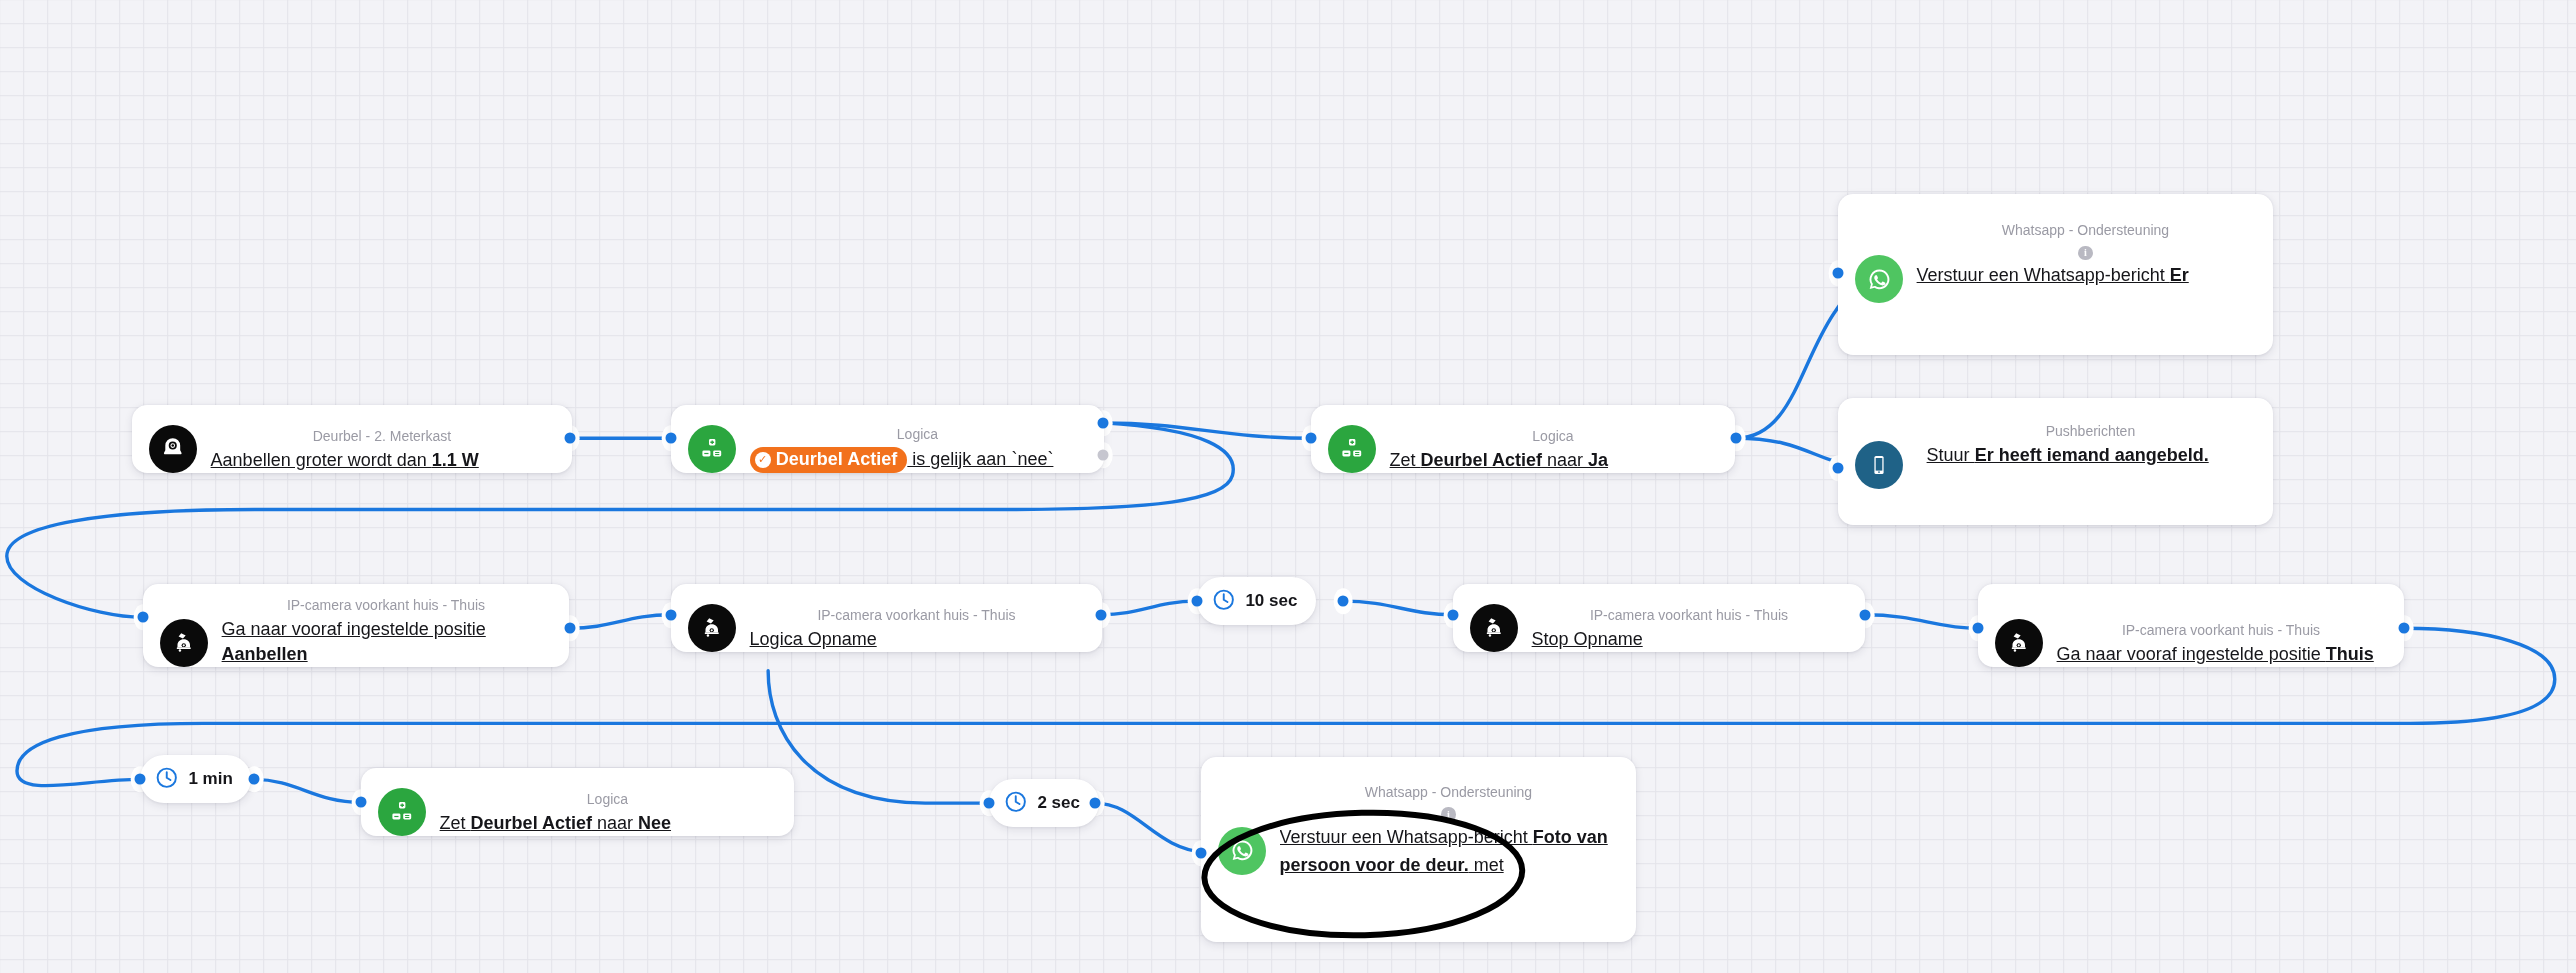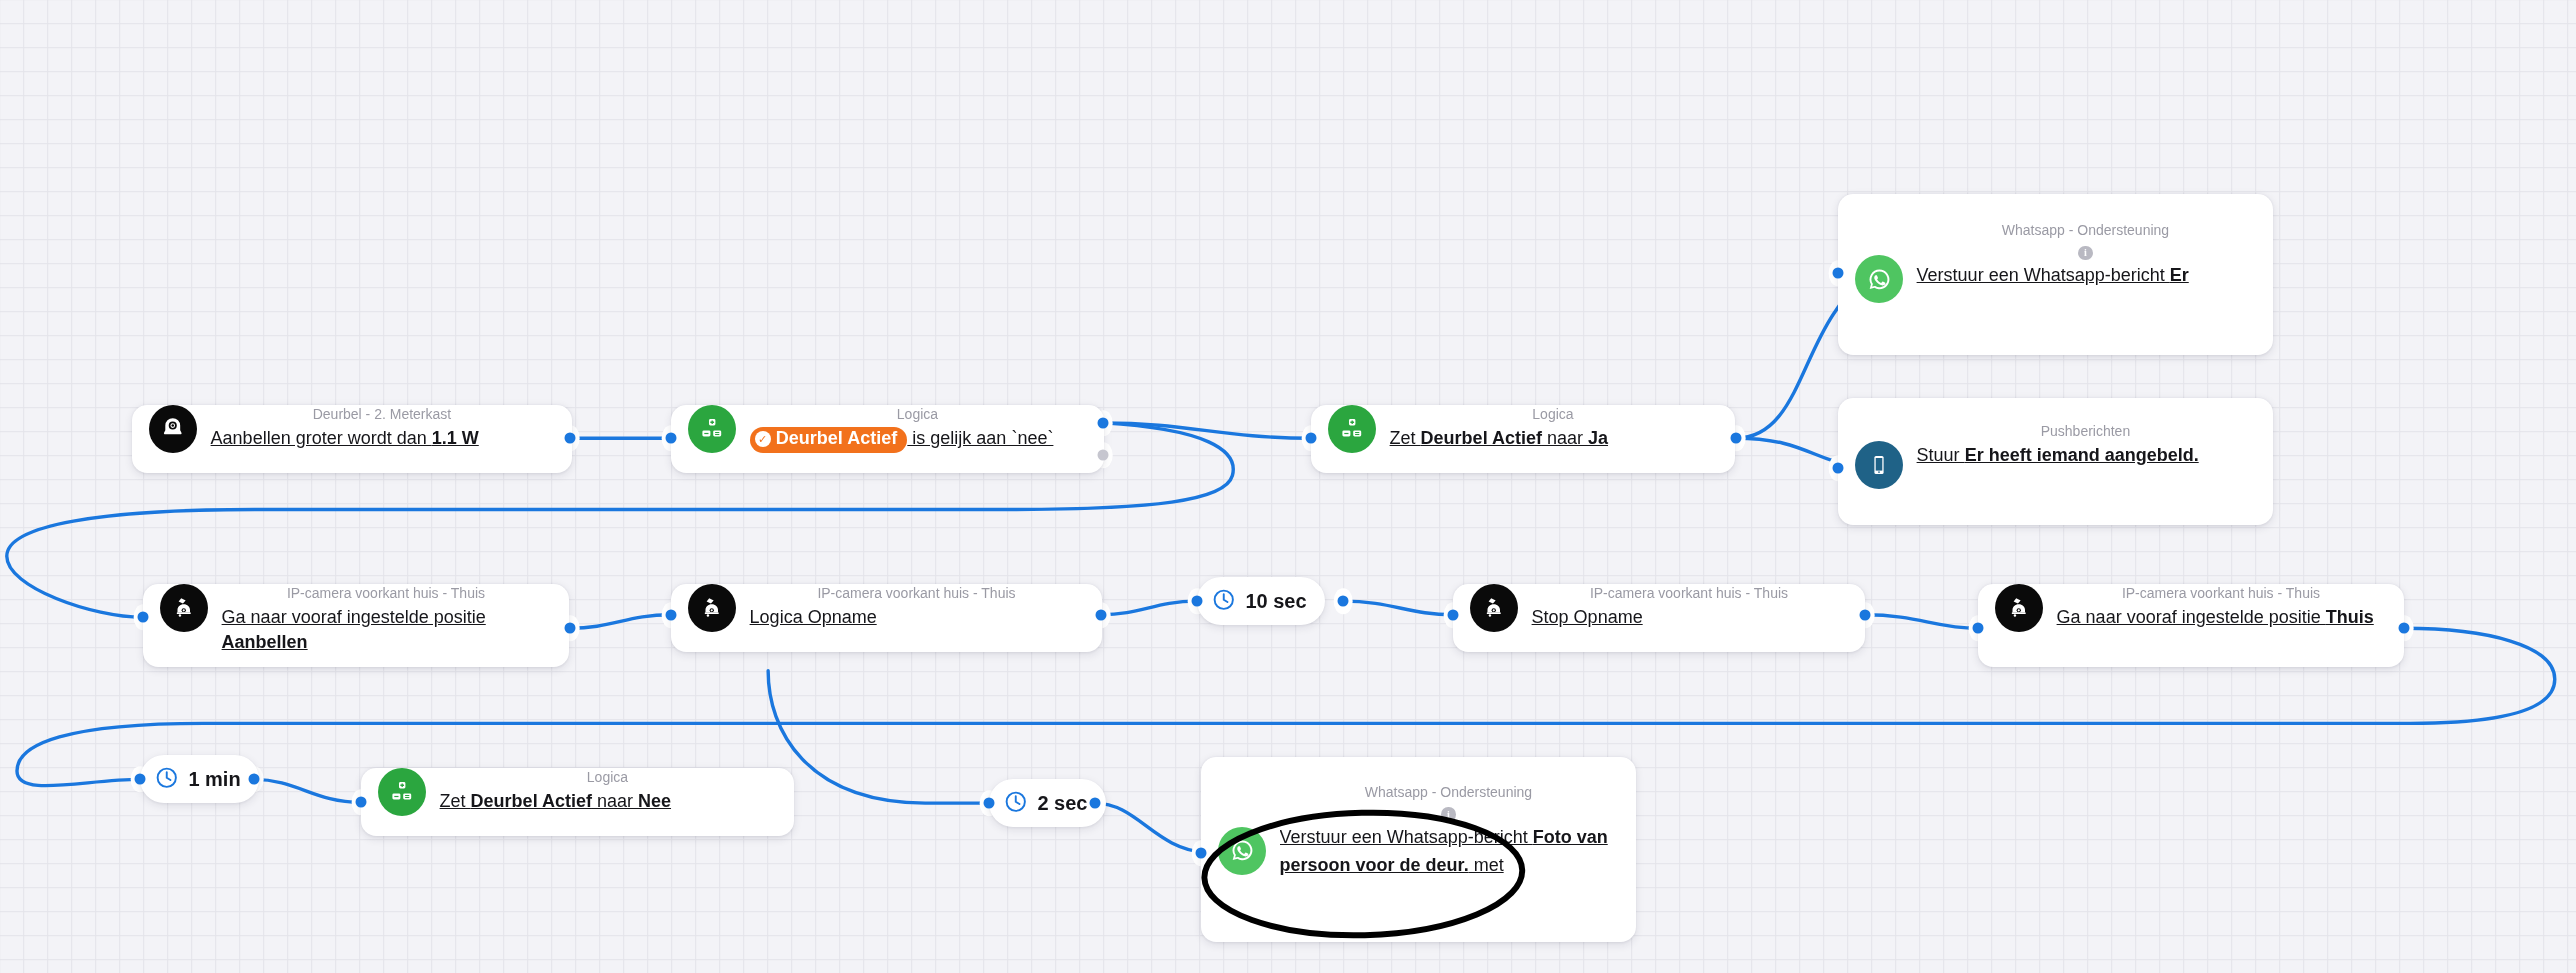--- a/index.html
+++ b/index.html
@@ -33,21 +33,21 @@
     stroke-linecap: round;
   }
   
   .node {
     position: absolute;
     z-index: 3;
     background: #ffffff;
     border-radius: 15.3px;
     box-shadow: 0 2.5px 8.5px rgba(30,30,60,0.10), 0 0.8px 2.5px rgba(30,30,60,0.07);
     display: flex;
-    align-items: flex-start;
+    align-items: flex-end;
     padding: 0 18.7px 0 17px;
     overflow: hidden;
   }
   .node-icon {
     flex: 0 0 auto;
     width: 48px; height: 48px;
     border-radius: 50%;
     display: flex; align-items: center; justify-content: center;
     margin-right: 13.6px;
   }
@@ -114,21 +114,21 @@
     z-index: 3;
     height: 48px;
     background: #ffffff;
     border-radius: 848px;
     box-shadow: 0 2.5px 8.5px rgba(30,30,60,0.10), 0 0.8px 2.5px rgba(30,30,60,0.07);
     display: flex; align-items: center;
     padding: 0 18.7px 0 13.6px;
     gap: 9.3px;
   }
   .delay-label {
-    font-size: 20px; font-weight: 700; color: #16161a; white-space: nowrap;
+    font-size: 17px; font-weight: 700; color: #16161a; white-space: nowrap;
   }
 
   
   .port {
     position: absolute;
     width: 11px; height: 11px;
     border-radius: 50%;
     background: #1a77de;
     z-index: 5;
     transform: translate(-50%, -50%);
@@ -265,21 +265,21 @@
       <div class="node-sub">
           <span>Whatsapp - Ondersteuning</span>
           <span class="info-badge">i</span>
         </div>
       <div class="node-title"><span>Verstuur een Whatsapp-bericht </span><b>Er</b></div>
     </div>
   </div>
   <div class="notch" style="left:1838px; top:273px;"></div>
   <div class="port" style="left:1838px; top:273px;"></div>
 
-  <div class="node" style="left:1838px; top:398px; width:435px; height:127px; align-items:flex-start; padding-top:24px;">
+  <div class="node" style="left:1838px; top:398px; width:435px; height:127px; align-items:flex-start; padding-top:24px;gap:10px;">
     <div class="node-icon icon-push" style="margin-top:18.7px;">
       <svg width="24" height="24" viewBox="0 0 24 24" fill="#ffffff">
         <rect x="7.4" y="3" width="9.2" height="18" rx="1.6"></rect>
         <rect x="8.7" y="5" width="6.6" height="12.6" fill="#1f6287"></rect>
         <circle cx="12" cy="19.1" r="0.85" fill="#1f6287"></circle>
       </svg>
     </div>
     <div class="node-body">
       <div class="node-sub">Pushberichten</div>
       <div class="node-title"><span>Stuur </span><b>Er heeft iemand aangebeld.</b></div>

